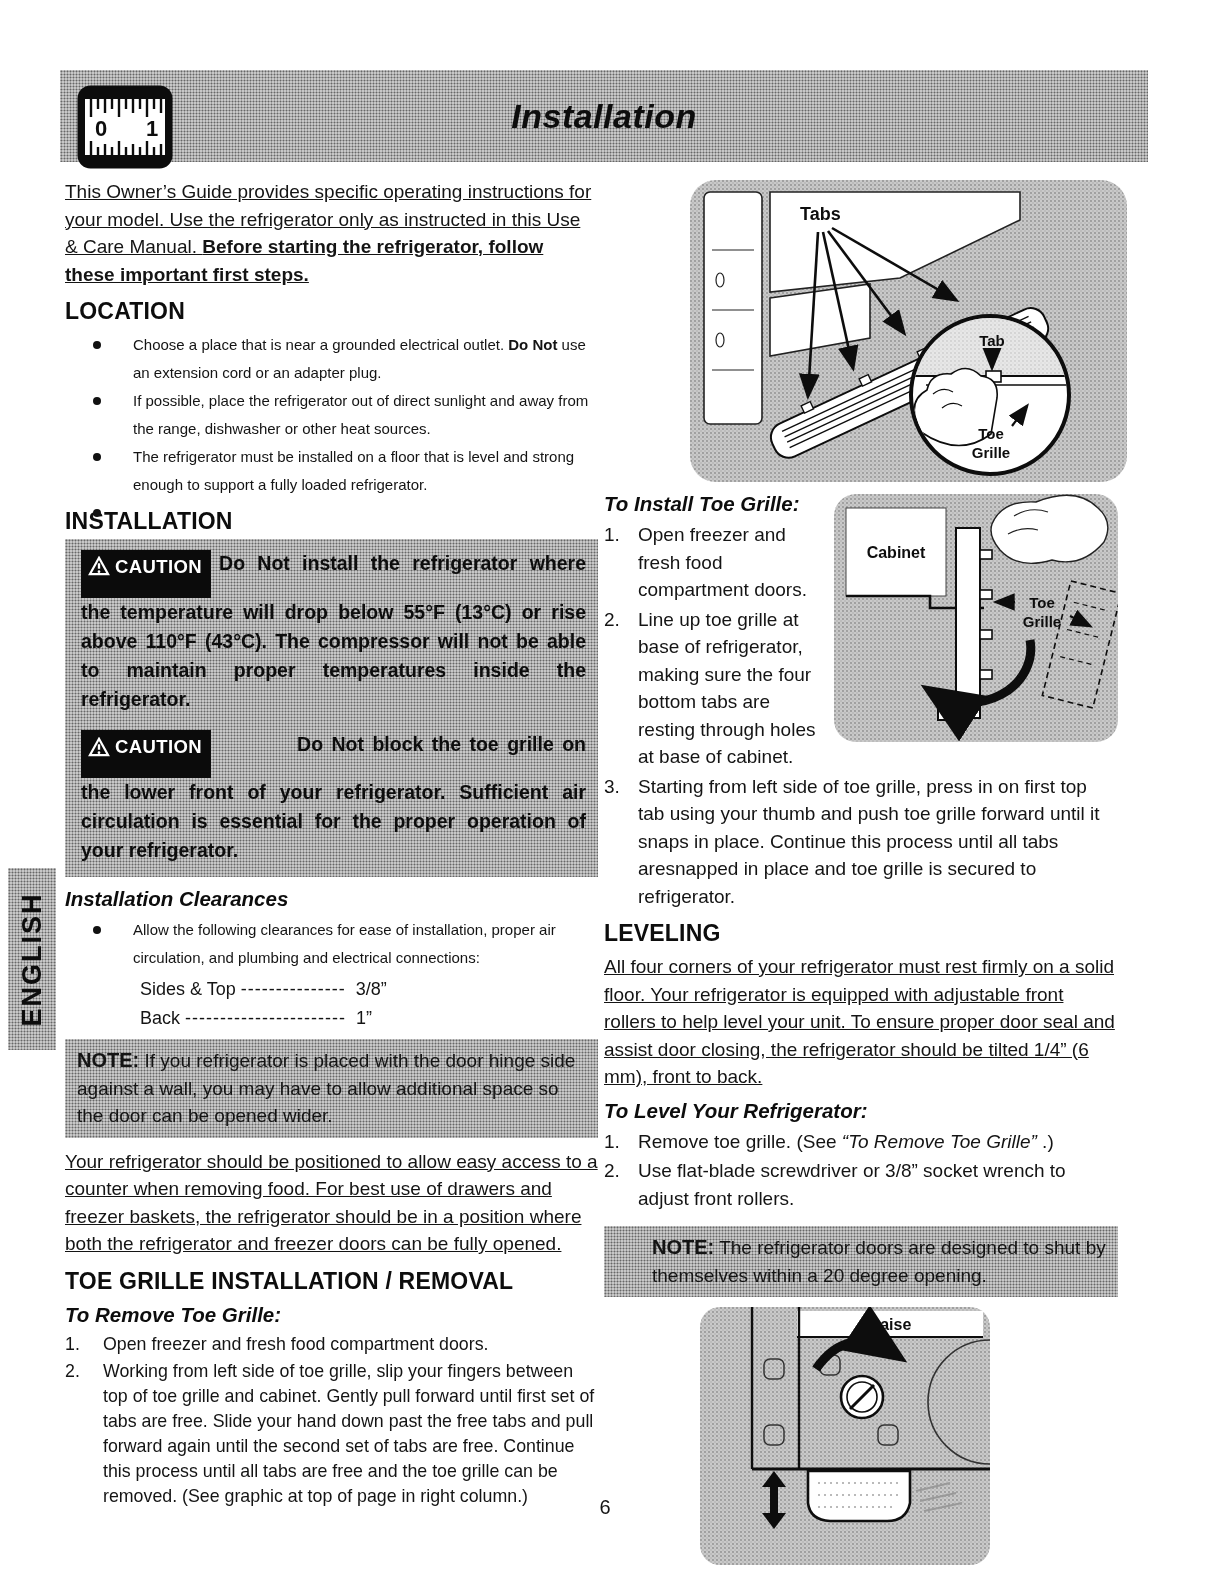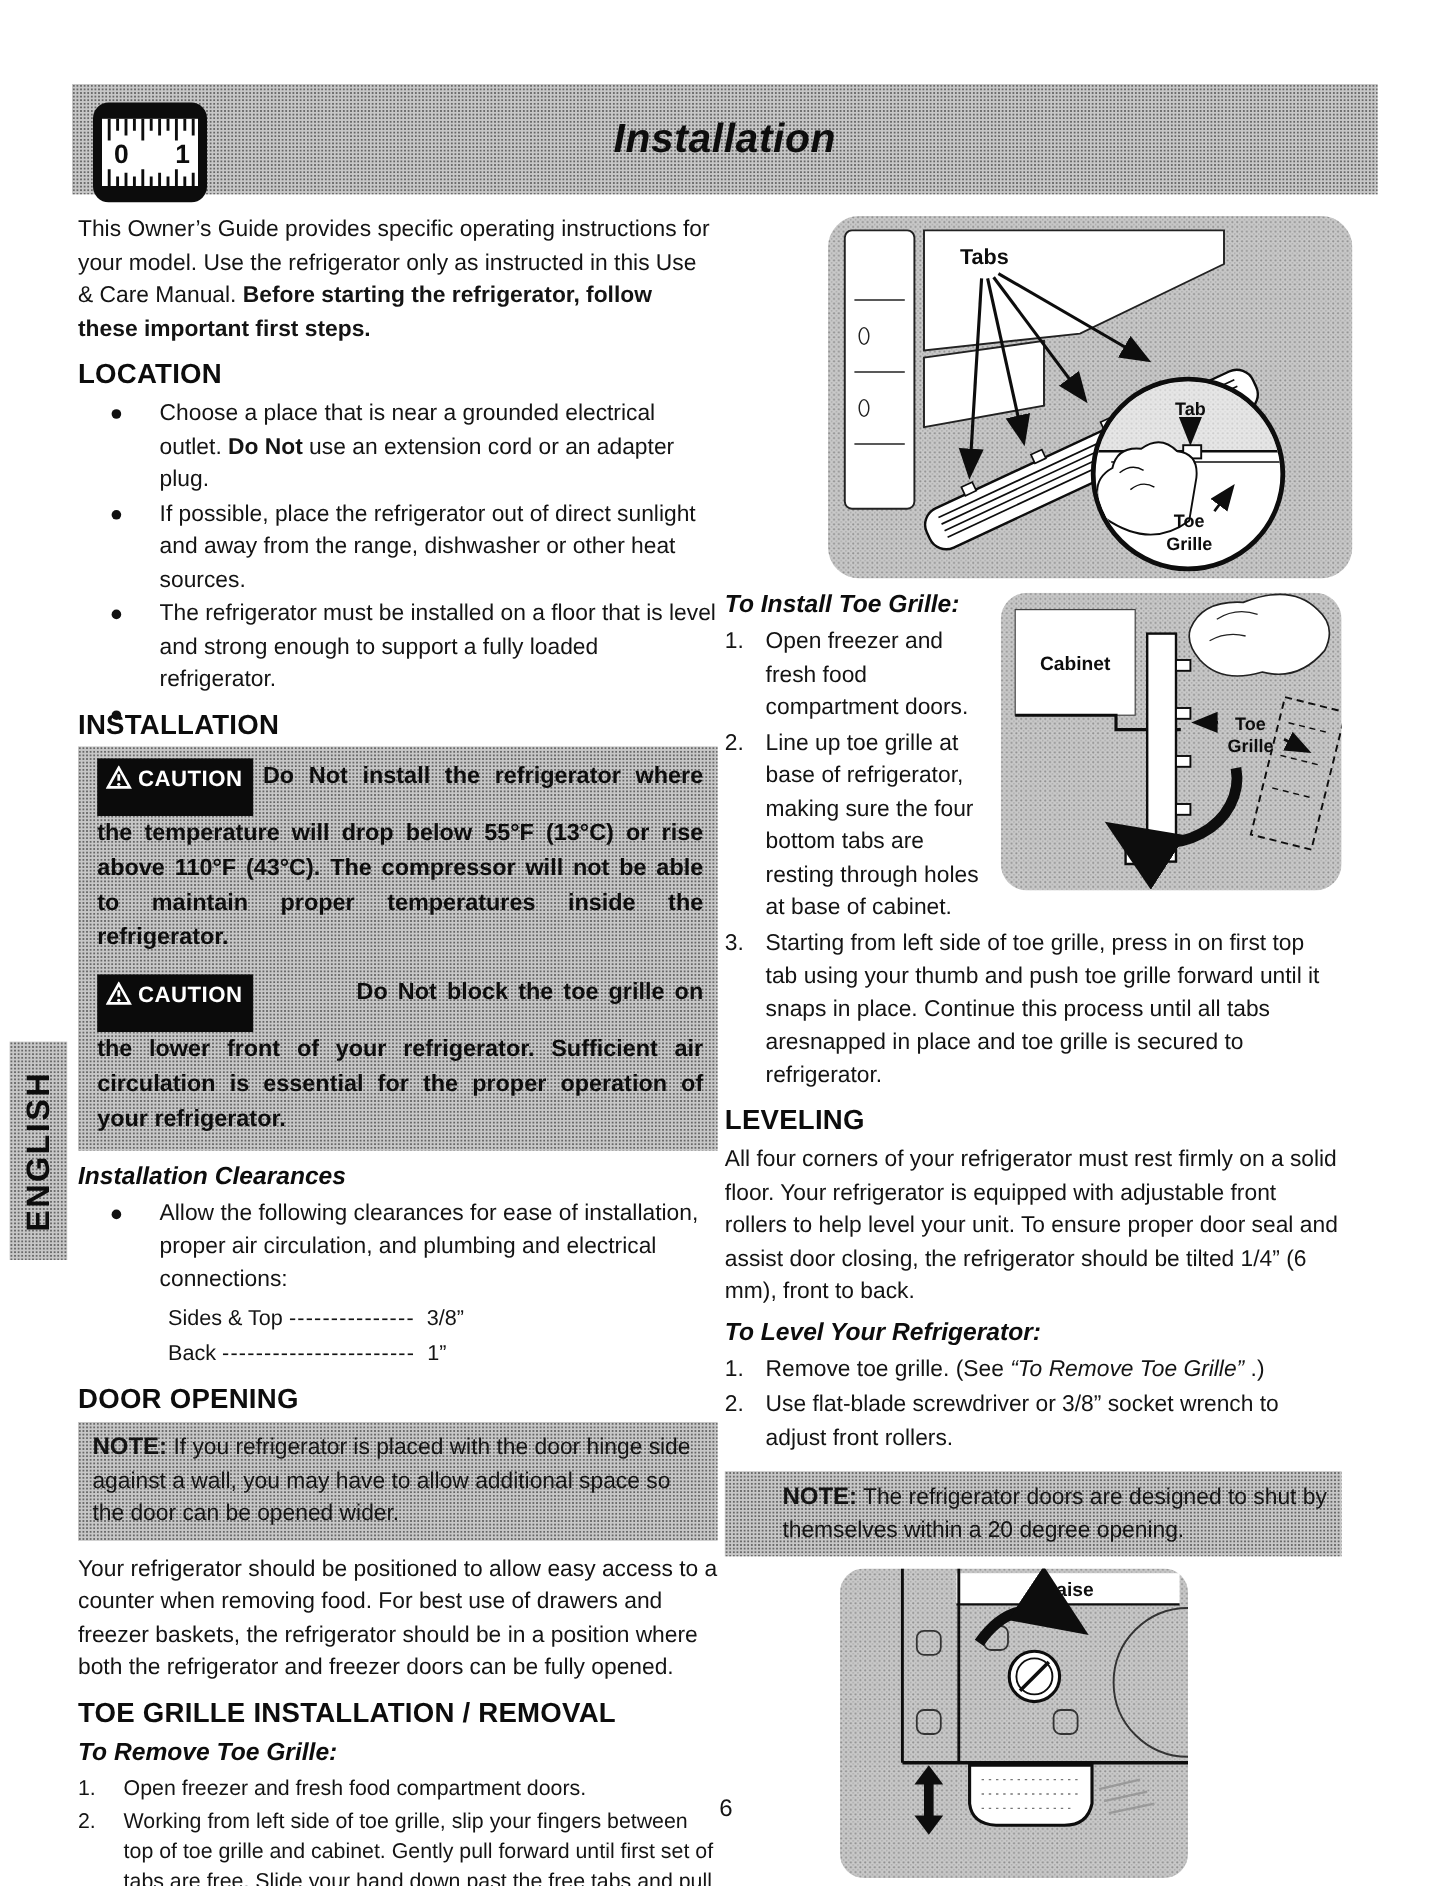--- a/index.html
+++ b/index.html
@@ -19,25 +19,25 @@
   .banner-title { font-size:34px; font-weight:bold; font-style:italic; letter-spacing:.5px; color:#0d0d0d; }
   .ruler { position:absolute; left:76px; top:84px; width:98px; height:86px; }
   
   .english-tab { position:absolute; left:8px; top:868px; width:48px; height:182px;
                  display:flex; align-items:center; justify-content:center; }
   .english-tab span { transform:rotate(-90deg); font-weight:bold; font-size:27px;
                       letter-spacing:2px; white-space:nowrap; color:#0d0d0d; }
   
   .col-left  { position:absolute; left:65px;  top:178px; width:533px; }
   .col-right { position:absolute; left:604px; top:178px; width:514px; }
-  p.body { font-size:19px; line-height:27.5px; margin:0 0 6px; }
+  p.body { font-size:19px; line-height:27.5px; margin:0 0 6px;text-decoration:underline; }
   h2 { font-size:23px; font-weight:bold; letter-spacing:.2px; margin:10px 0 6px; color:#0d0d0d; }
   h3 { font-size:20.5px; font-weight:bold; font-style:italic; margin:8px 0 5px; color:#0d0d0d; }
   ul.bullets { list-style:none; margin:2px 0 4px; }
-  .bullets li { position:relative; padding-left:68px; font-size:19px; line-height:27.5px; margin-bottom:1px; }
+  .bullets li { position:relative; padding-left:68px; font-size:15px; line-height:27.5px; margin-bottom:1px; }
   .bdot { position:absolute; left:28px; top:10px; width:8px; height:8px; border-radius:50%; background:#111; }
   
   .caution-box { padding:10px 12px 12px 16px; margin:4px 0 10px; }
   .caution-p { font-weight:bold; font-size:19.5px; line-height:29px; text-align:justify; color:#0d0d0d; }
   .caution-p + .caution-p { margin-top:16px; }
   .badge { display:inline-flex; align-items:center; gap:5px; background:#0b0b0b; color:#fff;
            padding:2px 9px 17px 7px; font-size:18.5px; letter-spacing:.4px;
            vertical-align:-6px; margin-right:8px; font-style:normal; }
   .badge.gap2 { margin-right:86px; }
   .clear-row { padding-left:75px; font-size:18px; line-height:29px; }
@@ -131,21 +131,20 @@
         </span><span>Do Not block the toe grille on the lower front of your refrigerator. Sufficient air circulation is essential for the proper operation of your refrigerator.</span></p>
   </div>
 
   <h3>Installation Clearances</h3>
   <ul class="bullets">
     <li><span class="bdot"></span><span>Allow the following clearances for ease of installation, proper air circulation, and plumbing and electrical connections:</span></li>
   </ul>
   <div class="clear-row"><span>Sides &amp; Top</span> <span class="dashes">---------------</span>&nbsp; <span>3/8”</span></div>
   <div class="clear-row"><span>Back</span> <span class="dashes">-----------------------</span>&nbsp; <span>1”</span></div>
 
-  <h2>DOOR OPENING</h2>
   <div class="note-box ht"><b>NOTE:</b><span> If you refrigerator is placed with the door hinge side against a wall, you may have to allow additional space so the door can be opened wider.</span></div>
 
   <p class="body">Your refrigerator should be positioned to allow easy access to a counter when removing food. For best use of drawers and freezer baskets, the refrigerator should be in a position where both the refrigerator and freezer doors can be fully opened.</p>
 
   <h2>TOE GRILLE INSTALLATION / REMOVAL</h2>
   <h3>To Remove Toe Grille:</h3>
   <div class="step tight"><span class="num">1.</span><span>Open freezer and fresh food compartment doors.</span></div>
   <div class="step tight"><span class="num">2.</span><span>Working from left side of toe grille, slip your fingers between top of toe grille and cabinet. Gently pull forward until first set of tabs are free. Slide your hand down past the free tabs and pull forward again until the second set of tabs are free. Continue this process until all tabs are free and the toe grille can be removed. (See graphic at top of page in right column.)</span></div>
 </div>
 

